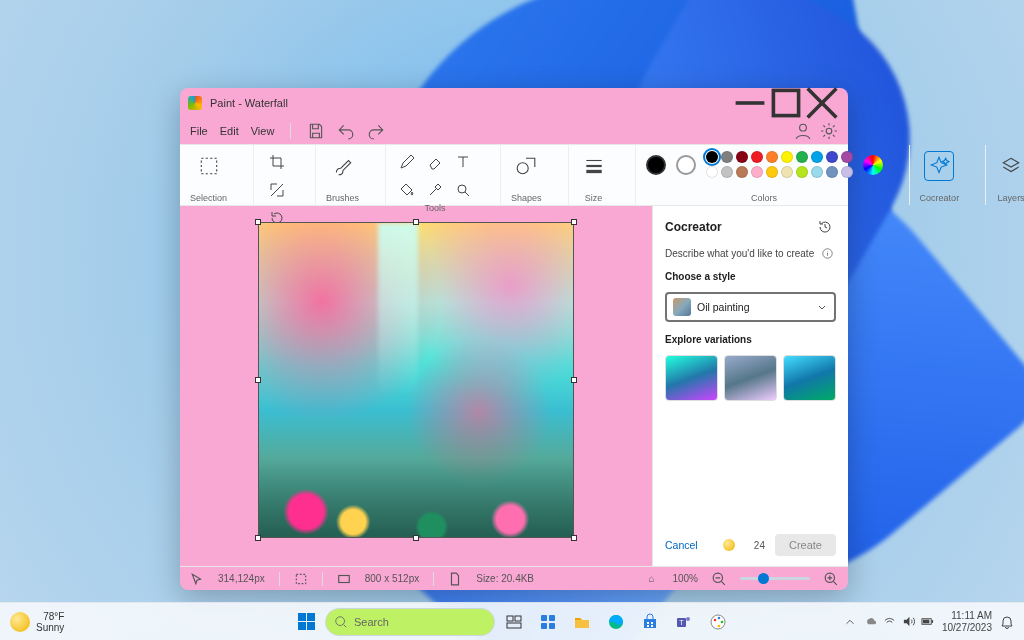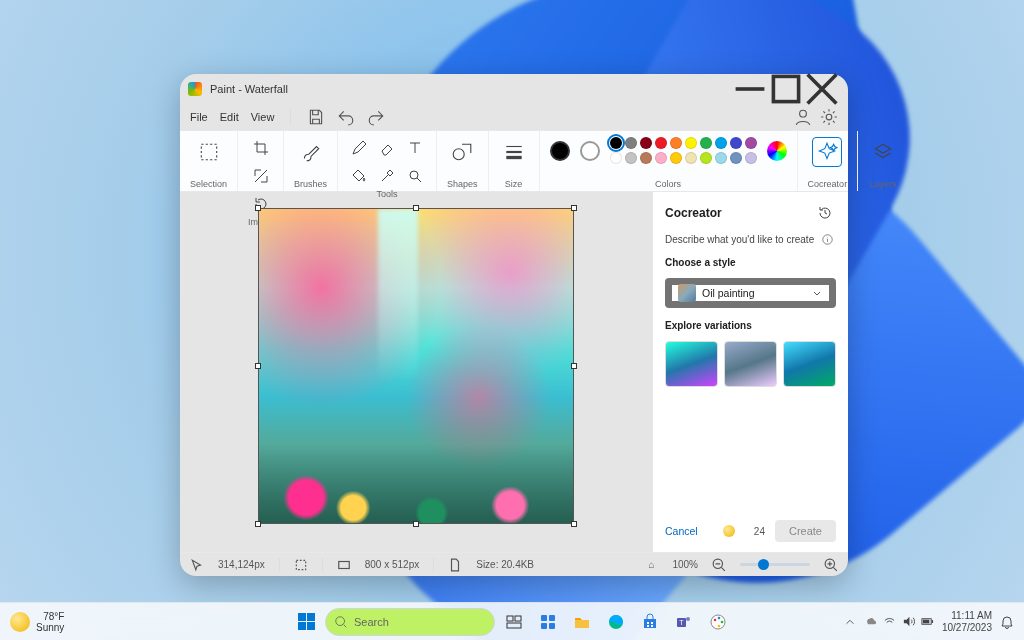--- a/index.html
+++ b/index.html
@@ -17,40 +17,40 @@
   transform-origin: 60% 60%;
 }
 .p1{width:520px;height:520px;left:380px;top:-30px;background:linear-gradient(135deg,#2f7bf0,#0a4cd6);transform:rotate(-10deg);}
 .p2{width:420px;height:420px;left:500px;top:180px;background:linear-gradient(135deg,#4f94ff,#1756e5);transform:rotate(50deg);}
 .p3{width:360px;height:360px;left:280px;top:250px;background:linear-gradient(135deg,#7fbaff,#2a6df0);transform:rotate(130deg);}
 .p4{width:280px;height:280px;left:640px;top:-40px;background:linear-gradient(135deg,#3b82f6,#1d4ed8);transform:rotate(-60deg);}
 .bg-swirl .petal{filter:blur(2px);}
 
 
 .paint-window {
-  position: absolute; left: 180px; top: 74px; width: 668px; height: 502px;
-  background: #e5e5e5; border-radius: 16px;
+  position: absolute; left: 180px; top: 88px; width: 668px; height: 502px;
+  background: #f9a8d4; border-radius: 8px;
   box-shadow: 0 8px 30px rgba(0,0,0,.25);
   display: flex; flex-direction: column;
   font-size: 11px; color: #202020;
 }
 .titlebar { height: 30px; display:flex; align-items:center; padding:0 8px; }
 .titlebar .app-icon{width:14px;height:14px;border-radius:3px;background:conic-gradient(#f25022,#ffb900,#7fba00,#00a4ef);margin-right:8px;}
 .titlebar .title{font-size:11px;color:#333;}
 .titlebar .spacer{flex:1;}
 .titlebar .win-btn{width:36px;height:30px;display:flex;align-items:center;justify-content:center;color:#333;}
 .menubar{height:26px;display:flex;align-items:center;padding:0 10px;gap:12px;color:#333;}
 .menubar span{font-size:11px;}
 .menubar .divider{width:1px;height:16px;background:#ddd;margin:0 4px;}
 .menubar .mb-icon{width:18px;height:18px;display:flex;align-items:center;justify-content:center;color:#555;}
 .menubar .right-icons{margin-left:auto;display:flex;gap:8px;align-items:center;}
 
 
 .ribbon{height:62px;display:flex;border-top:1px solid #e8e8e8;border-bottom:1px solid #e8e8e8;background:#fbfdff;}
-.ribbon .section{display:flex;flex-direction:column;align-items:center;justify-content:space-between;padding:6px 10px 2px 10px;border-right:1px solid #eee;}
+.ribbon .section{display:flex;flex-direction:column;align-items:center;justify-content:space-between;padding:6px 26px 2px 10px;border-right:1px solid #eee;}
 .ribbon .section:last-child{border-right:none;}
 .ribbon .section .label{font-size:9px;color:#666;margin-top:2px;}
 .ribbon .icons{display:flex;gap:6px;align-items:center;flex-wrap:wrap;justify-content:center;}
 .ico{width:22px;height:22px;display:flex;align-items:center;justify-content:center;color:#444;border-radius:4px;}
 .ico svg{width:16px;height:16px;}
 .ico.large{width:30px;height:30px;}
 .ico.large svg{width:22px;height:22px;}
 .ico.boxed{border:1px solid #ccd6e0;}
 .color-swatches{display:flex;flex-direction:column;gap:3px;}
 .color-row{display:flex;gap:3px;}
@@ -86,21 +86,21 @@
     radial-gradient(circle at 80% 86%, #ff6fb0 0 5%, transparent 7%),
     linear-gradient(180deg,transparent,rgba(20,70,60,.4));}
 
 
 .side-panel{width:196px;border-left:1px solid #e8e8e8;background:#fff;padding:10px 12px;display:flex;flex-direction:column;gap:10px;font-size:10.5px;color:#202020;}
 .side-panel .panel-header{display:flex;align-items:center;justify-content:space-between;}
 .side-panel .panel-header h3{font-size:12px;font-weight:600;}
 .prompt-label{font-size:10px;color:#444;display:flex;align-items:center;gap:8px;}
 .textarea{border:1px solid #ccd6e0;border-radius:4px;padding:6px;font-size:9.5px;line-height:1.35;min-height:62px;color:#333;}
 .style-label{font-size:10px;font-weight:600;margin-top:2px;}
-.style-select{border:7px solid #737373;border-radius:4px;height:30px;display:flex;align-items:center;padding:0 6px;gap:6px;}
+.style-select{border:2px solid #737373;border-radius:4px;height:30px;display:flex;align-items:center;padding:0 6px;gap:6px;}
 .style-thumb{width:18px;height:18px;border-radius:3px;background:linear-gradient(135deg,#c96,#8ab,#579);}
 .style-select .chev{margin-left:auto;}
 .variations{display:flex;gap:6px;}
 .var{flex:1;height:46px;border-radius:4px;border:1px solid #ddd;}
 .var.v1{background:linear-gradient(160deg,#2fd,#27a,#c4f);} 
 .var.v2{background:linear-gradient(160deg,#9ac,#578,#ecf);} 
 .var.v3{background:linear-gradient(160deg,#4df,#17a,#0a6);} 
 .panel-footer{margin-top:auto;display:flex;align-items:center;justify-content:space-between;}
 .link{color:#0067c0;font-size:10.5px;}
 .credits{display:flex;align-items:center;gap:19px;font-size:10px;color:#555;}

